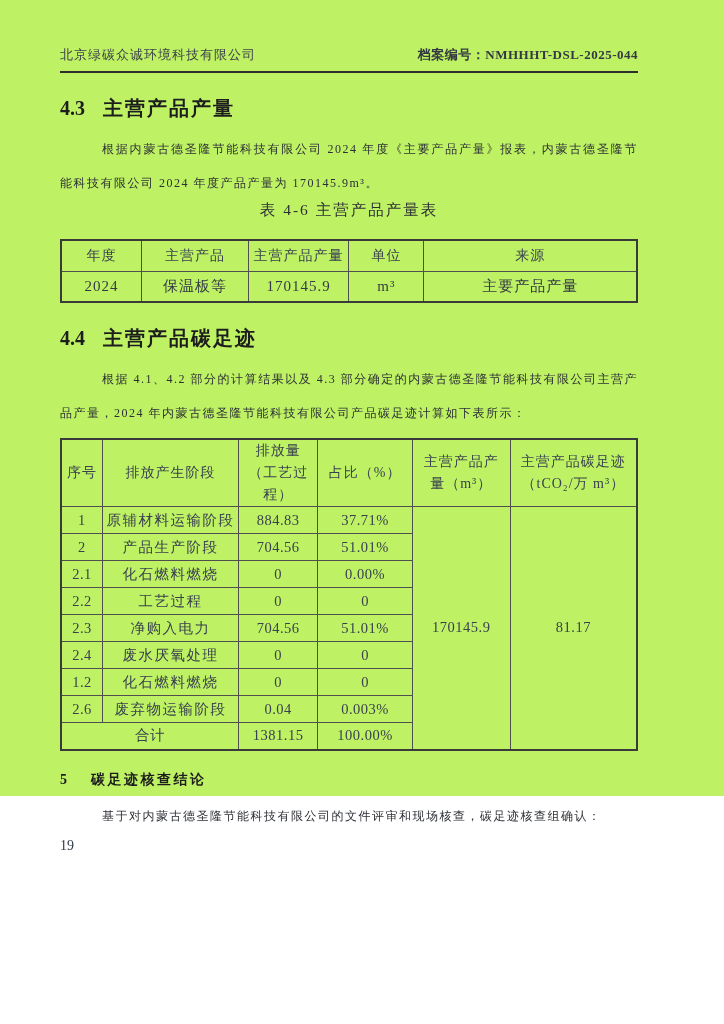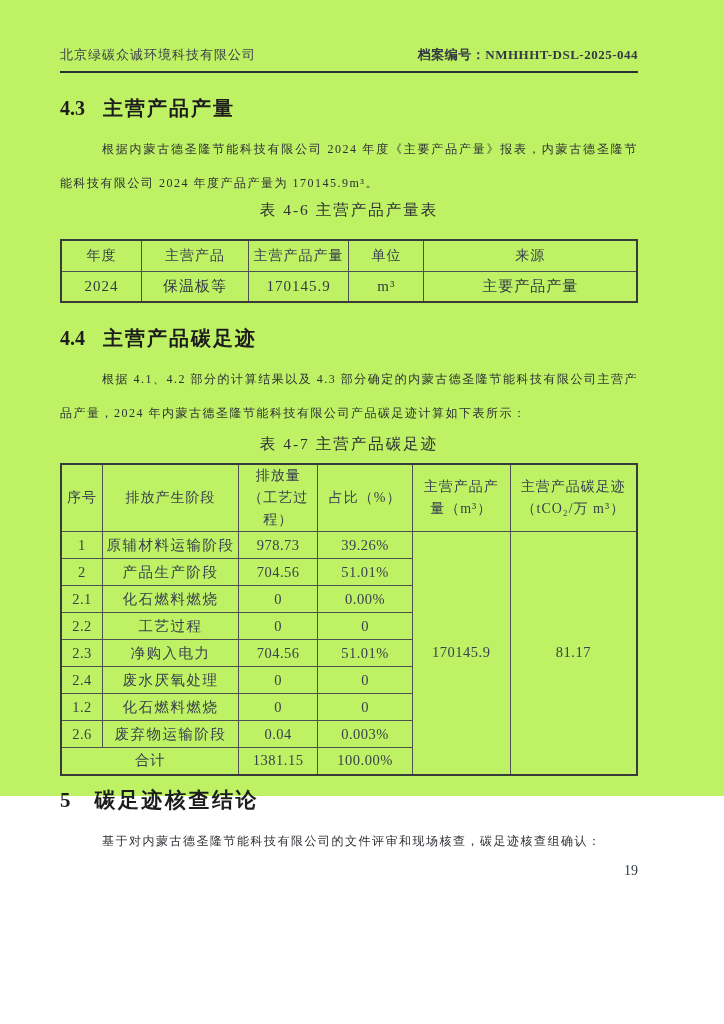--- a/index.html
+++ b/index.html
@@ -16,21 +16,21 @@
   }
   
   .doc-header{
     display:flex;justify-content:space-between;align-items:baseline;
     font-size:13px;letter-spacing:1px;color:#3b3f48;
     padding-bottom:7px;border-bottom:2px solid #2e2e2e;
   }
   .doc-header .archive{letter-spacing:0.5px;font-weight:bold;color:#343842;}
   
   .h2{margin-top:22px;font-size:20px;font-weight:bold;color:#1d1d1d;letter-spacing:2px;}
-  .h1{margin-top:10px;font-size:21px;font-weight:bold;color:#1d1d1d;letter-spacing:2.5px;}
+  .h1{margin-top:20px;font-size:14px;font-weight:bold;color:#1d1d1d;letter-spacing:2.5px;}
   .h2 .num,.h1 .num{letter-spacing:0;margin-right:18px;}
   .h1 .num{margin-right:24px;}
   
   p.body{
     margin:10px 0 0 0;
     font-size:12px;line-height:34px;
     text-align:justify;text-justify:inter-ideograph;
     text-indent:42px;letter-spacing:1.5px;color:#2c2f34;
   }
   
@@ -51,21 +51,21 @@
     padding:0 2px;box-sizing:border-box;
   }
   
   .t46 th{height:31px;font-size:14px;letter-spacing:1px;}
   .t46 td{height:31px;font-size:15px;letter-spacing:1px;color:#333a44;}
   
   .t47 th{height:52px;font-size:14px;letter-spacing:1px;white-space:pre-line;line-height:22px;}
   .t47 td{height:27px;font-size:14.5px;letter-spacing:0.5px;}
   .t47 td.stage{letter-spacing:1.5px;}
   
-  .page-number{margin-top:5px;text-align:right;font-size:14px;color:#333a44;}
+  .page-number{margin-top:5px;text-align:left;font-size:14px;color:#333a44;}
 </style>
 </head>
 <body>
 
 <div class="page">
 
   <div class="doc-header">
     <span class="company">北京绿碳众诚环境科技有限公司</span>
     <span class="archive">档案编号：NMHHHT-DSL-2025-044</span>
   </div>
@@ -105,21 +105,20 @@
       </tr>
     </tbody>
   </table>
 
   <div class="h2">
     <span class="num">4.4</span><span>主营产品碳足迹</span>
   </div>
 
   <p class="body">根据 4.1、4.2 部分的计算结果以及 4.3 部分确定的内蒙古德圣隆节能科技有限公司主营产品产量，2024 年内蒙古德圣隆节能科技有限公司产品碳足迹计算如下表所示：</p>
 
-  <div class="tcaption" style="margin-top:4px;">表 4-7 主营产品碳足迹</div>
 
   <table class="t47" style="margin-top:8px;">
     <colgroup>
       <col style="width:7.2%">
         <col style="width:23.6%">
         <col style="width:13.8%">
         <col style="width:16.4%">
         <col style="width:17%">
         <col style="width:22%">
     </colgroup>
@@ -133,22 +132,22 @@
         <th>主营产品产
 量（m³）</th>
         <th>主营产品碳足迹
 （tCO₂/万 m³）</th>
       </tr>
     </thead>
     <tbody>
       <tr>
         <td>1</td>
         <td class="stage">原辅材料运输阶段</td>
-        <td>978.73</td>
-        <td>39.26%</td>
+        <td>884.83</td>
+        <td>37.71%</td>
         <td rowspan="9">170145.9</td>
         <td rowspan="9">81.17</td>
       </tr>
       <tr>
         <td>2</td>
         <td class="stage">产品生产阶段</td>
         <td>704.56</td>
         <td>51.01%</td>
       </tr>
       <tr>

